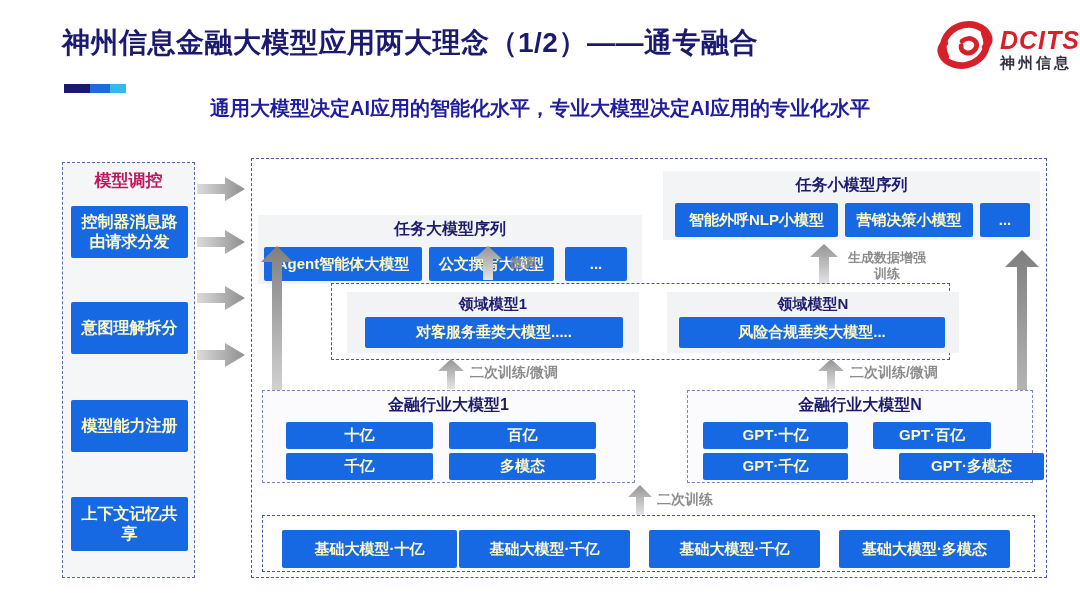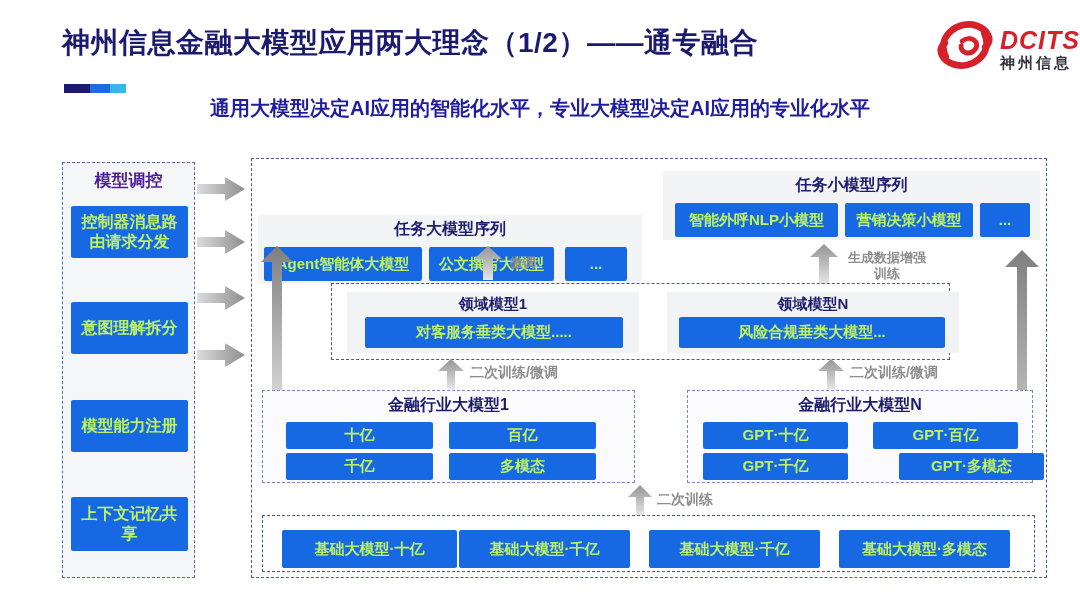--- a/index.html
+++ b/index.html
@@ -14,22 +14,22 @@
   .accent span{display:block;height:9px;}
   .acc1{width:26px;background:#1b1a6e;}
   .acc2{width:20px;background:#1e6ae0;}
   .acc3{width:16px;background:#35b9e9;}
   .subtitle{left:140px;top:95px;width:800px;text-align:center;font-size:20px;font-weight:bold;color:#201d9e;}
   .logo-swoosh{left:936px;top:16px;}
   .logo-brand{left:1000px;top:26px;font-size:25px;font-weight:800;color:#d6212b;font-style:italic;letter-spacing:1px;}
   .logo-cn{left:1000px;top:54px;font-size:15px;font-weight:bold;color:#33323e;letter-spacing:3px;}
   
   .sidebar{left:62px;top:162px;width:133px;height:416px;background:#f5f6f8;border:1px dashed #5a68a8;box-sizing:border-box;}
-  .sidebar-title{left:0;top:6px;width:100%;text-align:center;font-size:17px;font-weight:bold;color:#4c1d95;}
-  .blue-box{background:#1668e3;color:#bef264;font-weight:bold;display:flex;align-items:center;justify-content:center;text-align:center;border-radius:2px;box-sizing:border-box;line-height:1.25;}
+  .sidebar-title{left:0;top:6px;width:100%;text-align:center;font-size:17px;font-weight:bold;color:#be185d;}
+  .blue-box{background:#1668e3;color:#fef9c3;font-weight:bold;display:flex;align-items:center;justify-content:center;text-align:center;border-radius:2px;box-sizing:border-box;line-height:1.25;}
   .sb{left:8px;width:117px;font-size:16px;padding:0 5px;}
   .sb1{top:43px;height:52px;}
   .sb2{top:139px;height:52px;}
   .sb3{top:237px;height:52px;}
   .sb4{top:334px;height:54px;}
   
   .main{left:251px;top:158px;width:796px;height:420px;border:1px dashed #4a55a2;box-sizing:border-box;}
   .panel{background:#f3f4f6;box-sizing:border-box;}
   .panel-title{left:0;top:4px;width:100%;text-align:center;font-size:16px;font-weight:bold;color:#1c1b6e;}
   .tl{left:258px;top:171px;width:384px;height:69px;margin-top:44px;}
@@ -165,21 +165,21 @@
 <div class="abs ind indL">
   <div class="abs panel-title">金融行业大模型1</div>
   <div class="abs blue-box ind-box" style="left:23px;top:31px;width:147px;">十亿</div>
   <div class="abs blue-box ind-box" style="left:186px;top:31px;width:147px;">百亿</div>
   <div class="abs blue-box ind-box" style="left:23px;top:62px;width:147px;">千亿</div>
   <div class="abs blue-box ind-box" style="left:186px;top:62px;width:147px;">多模态</div>
 </div>
 <div class="abs ind indR">
   <div class="abs panel-title">金融行业大模型N</div>
   <div class="abs blue-box ind-box" style="left:15px;top:31px;width:145px;">GPT·十亿</div>
-  <div class="abs blue-box ind-box" style="left:185px;top:31px;width:145px;">GPT·百亿</div>
+  <div class="abs blue-box ind-box" style="left:185px;top:31px;width:118px;">GPT·百亿</div>
   <div class="abs blue-box ind-box" style="left:15px;top:62px;width:145px;">GPT·千亿</div>
   <div class="abs blue-box ind-box" style="left:185px;top:62px;width:145px;margin-left:26px;">GPT·多模态</div>
 </div>
 
 <svg class="abs" style="left:628px;top:485px" width="24" height="30">
     <polygon points="12,0 24,12 16,12 16,30 8,30 8,12 0,12" fill="url(#gradUp)"></polygon>
   </svg>
 <div class="abs flow-label" style="left:657px;top:491px;font-size:14px;">二次训练</div>
 
 <div class="abs base-wrap">

